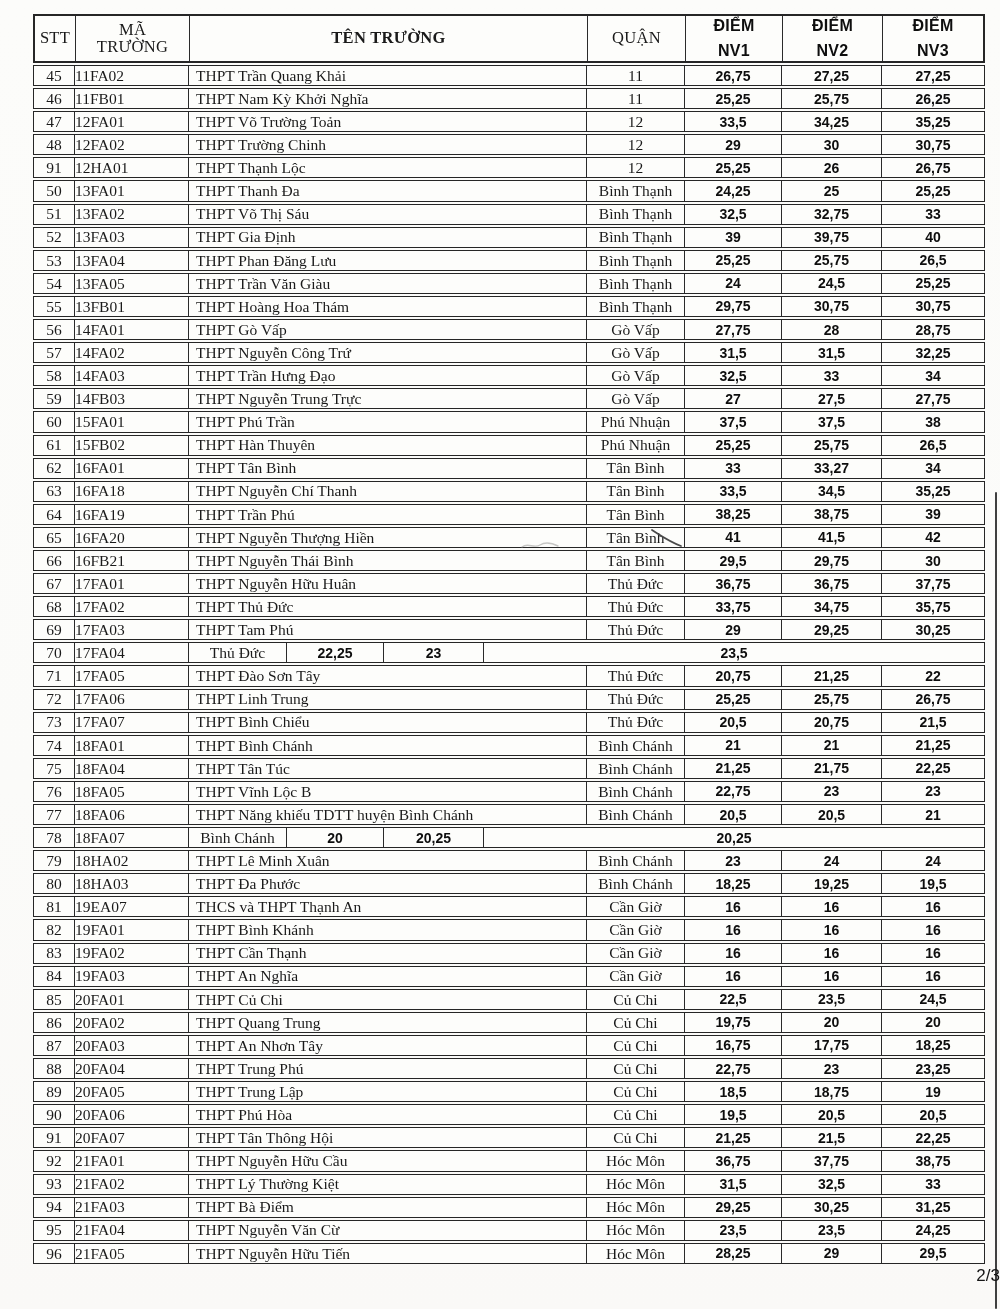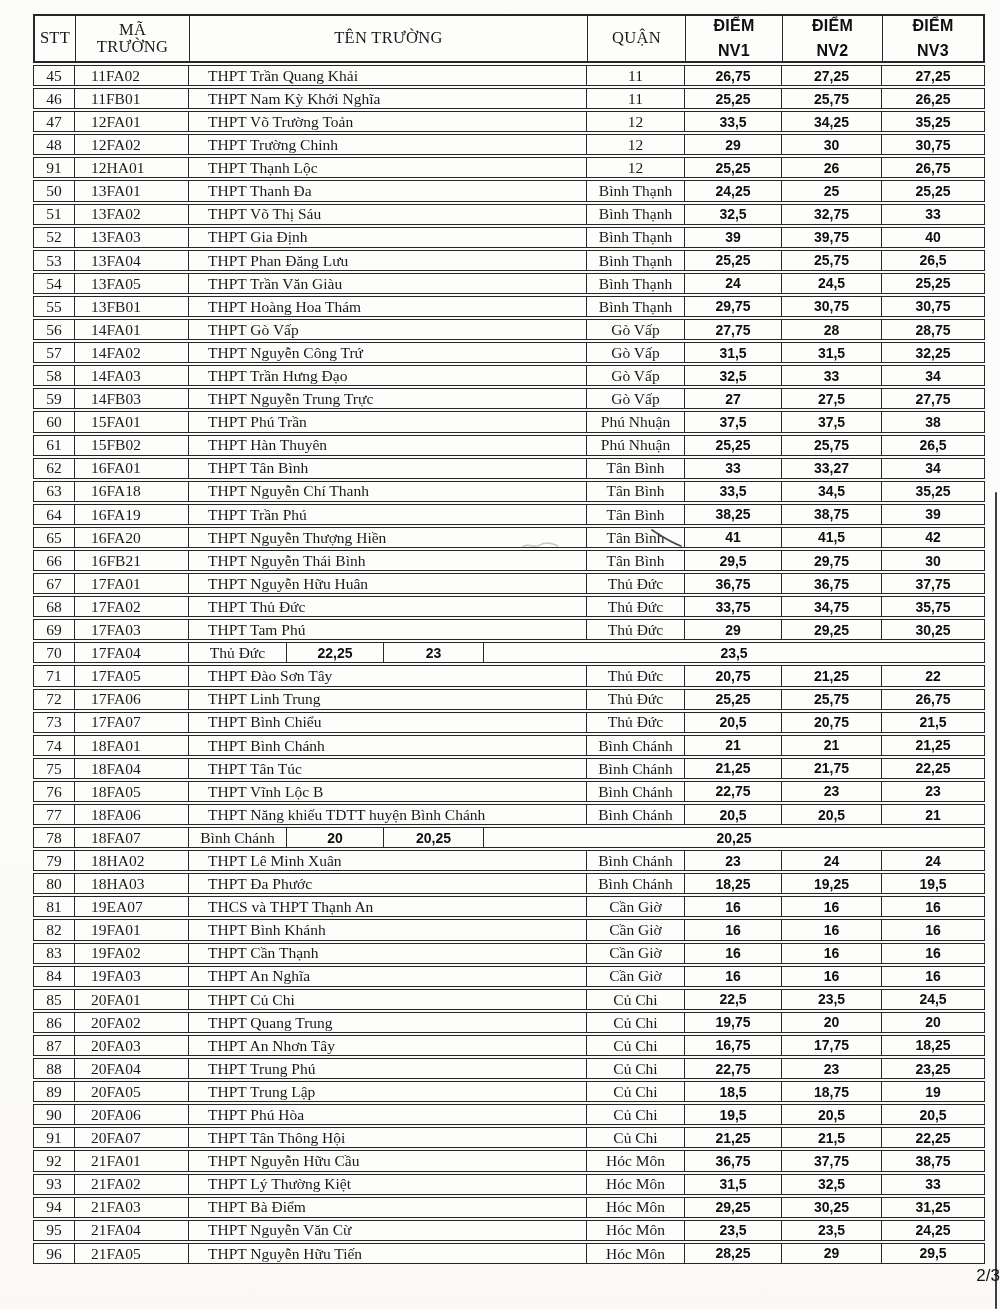--- a/index.html
+++ b/index.html
@@ -32,36 +32,36 @@
     box-sizing:border-box;
     display:flex;align-items:center;justify-content:center;
     overflow:hidden;
     white-space:nowrap;
     font-size:15.5px;
     line-height:1;
     border-left:1.6px solid #2a2a2a;
   }
   .c:first-child{border-left:none;}
   .c.stt {width:40px;}
-  .c.code{width:114px;justify-content:flex-start;padding-left:16px;text-align:center;}
-  .c.name{width:398px;justify-content:flex-start;padding-left:19px;}
+  .c.code{width:114px;justify-content:flex-start;padding-left:0;text-align:center;}
+  .c.name{width:398px;justify-content:flex-start;padding-left:7px;}
   .c.dist{width:98px;}
   .c.sc  {width:97px;font-family:"Liberation Sans","DejaVu Sans",sans-serif;font-weight:bold;font-size:14px;color:#0e0e0e;}
   .c.sc2 {width:100px;}
   .c.sc3 {flex:1;}
   .hdr .c{
     white-space:pre-line;
     text-align:center;
     justify-content:center;
     padding-left:0;
     font-size:16.5px;
     letter-spacing:.3px;
   }
   .hdr .c.sc{font-size:16px;line-height:1.55;}
-  .hdr .c.name{font-weight:normal;}
+  .hdr .c.name{font-weight:bold;}
   .footer{
     position:absolute;left:0;top:1266px;width:1000px;
     text-align:right;
     font-family:"Liberation Sans","DejaVu Sans",sans-serif;
     font-size:17px;color:#161616;
   }
   .scan-edge{
     position:absolute;right:3px;top:492px;width:2.5px;height:817px;
     background:#3f3f3f;border-radius:1px;
   }

